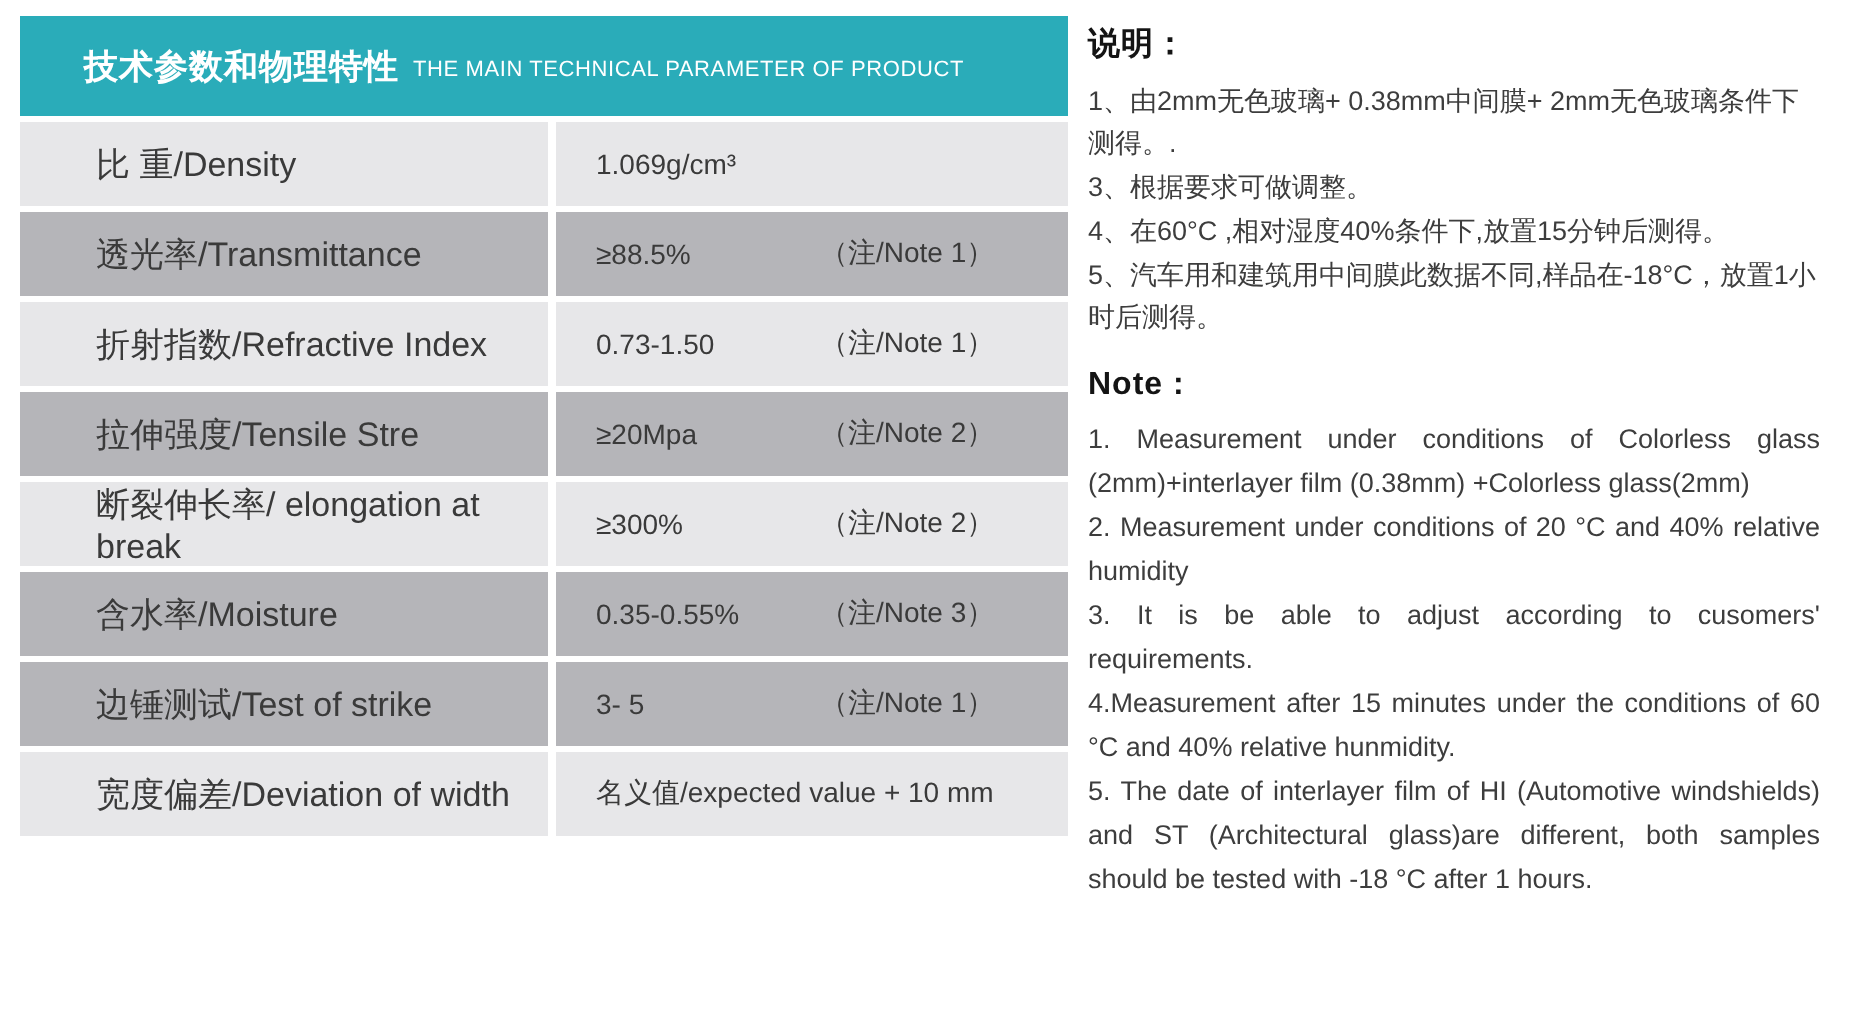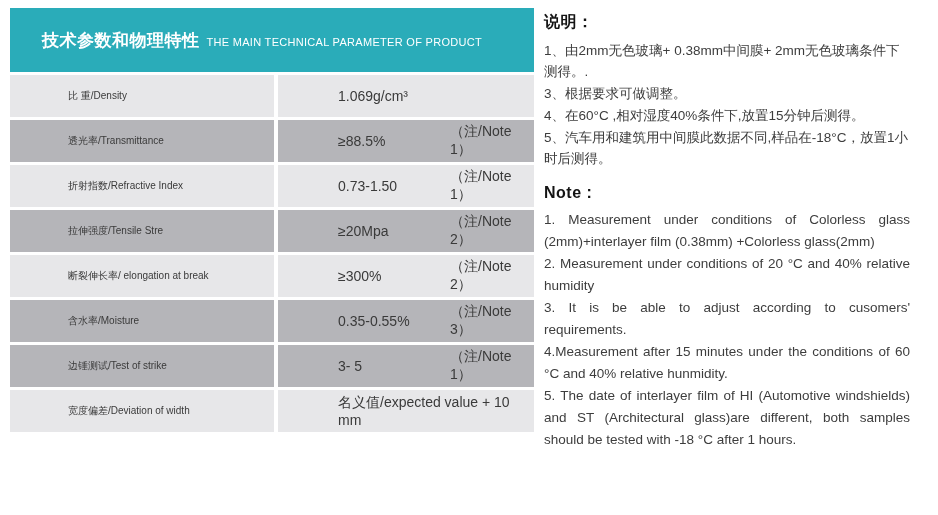--- a/index.html
+++ b/index.html
@@ -8,34 +8,34 @@
     width:938px; height:515px; position:relative; overflow:hidden;
     font-family:"Liberation Sans","DejaVu Sans",sans-serif;
     color:#3a3a3a;
   }
 
   
   .table-panel { position:absolute; left:10px; top:8px; width:524px; }
 
   .table-header {
     background:var(--teal,#2aacb9);
-    height:64px; display:flex; align-items:center;
+    height:50px; display:flex; align-items:center;
     padding-left:32px;
   }
   .title-cn { color:#fff; font-weight:bold; font-size:17px; letter-spacing:0.5px; }
   .title-en { color:#fff; font-size:11px; margin-left:7px; letter-spacing:0.3px; margin-top:3px; }
 
   .trow { display:flex; margin-top:3px; height:42px; }
   .trow .label-cell {
     width:264px; display:flex; align-items:center;
-    padding-left:58px; font-size:10px;
+    padding-left:38px; font-size:17px;
   }
   .trow .value-cell {
     flex:1; margin-left:4px; display:flex; align-items:center;
-    padding-left:60px; font-size:14px;
+    padding-left:20px; font-size:14px;
   }
   .trow .value { min-width:112px; }
   .trow .note  { font-size:14px; }
   .trow.light .label-cell, .trow.light .value-cell { background:var(--row-light,#e7e7e9); }
   .trow.dark  .label-cell, .trow.dark  .value-cell { background:var(--row-dark,#b5b5b9); }
 
   
   .notes-panel { position:absolute; left:544px; top:12px; width:366px; }
   .notes-heading {
     font-size:16px; font-weight:bold; color:#141414; margin-bottom:7px;

